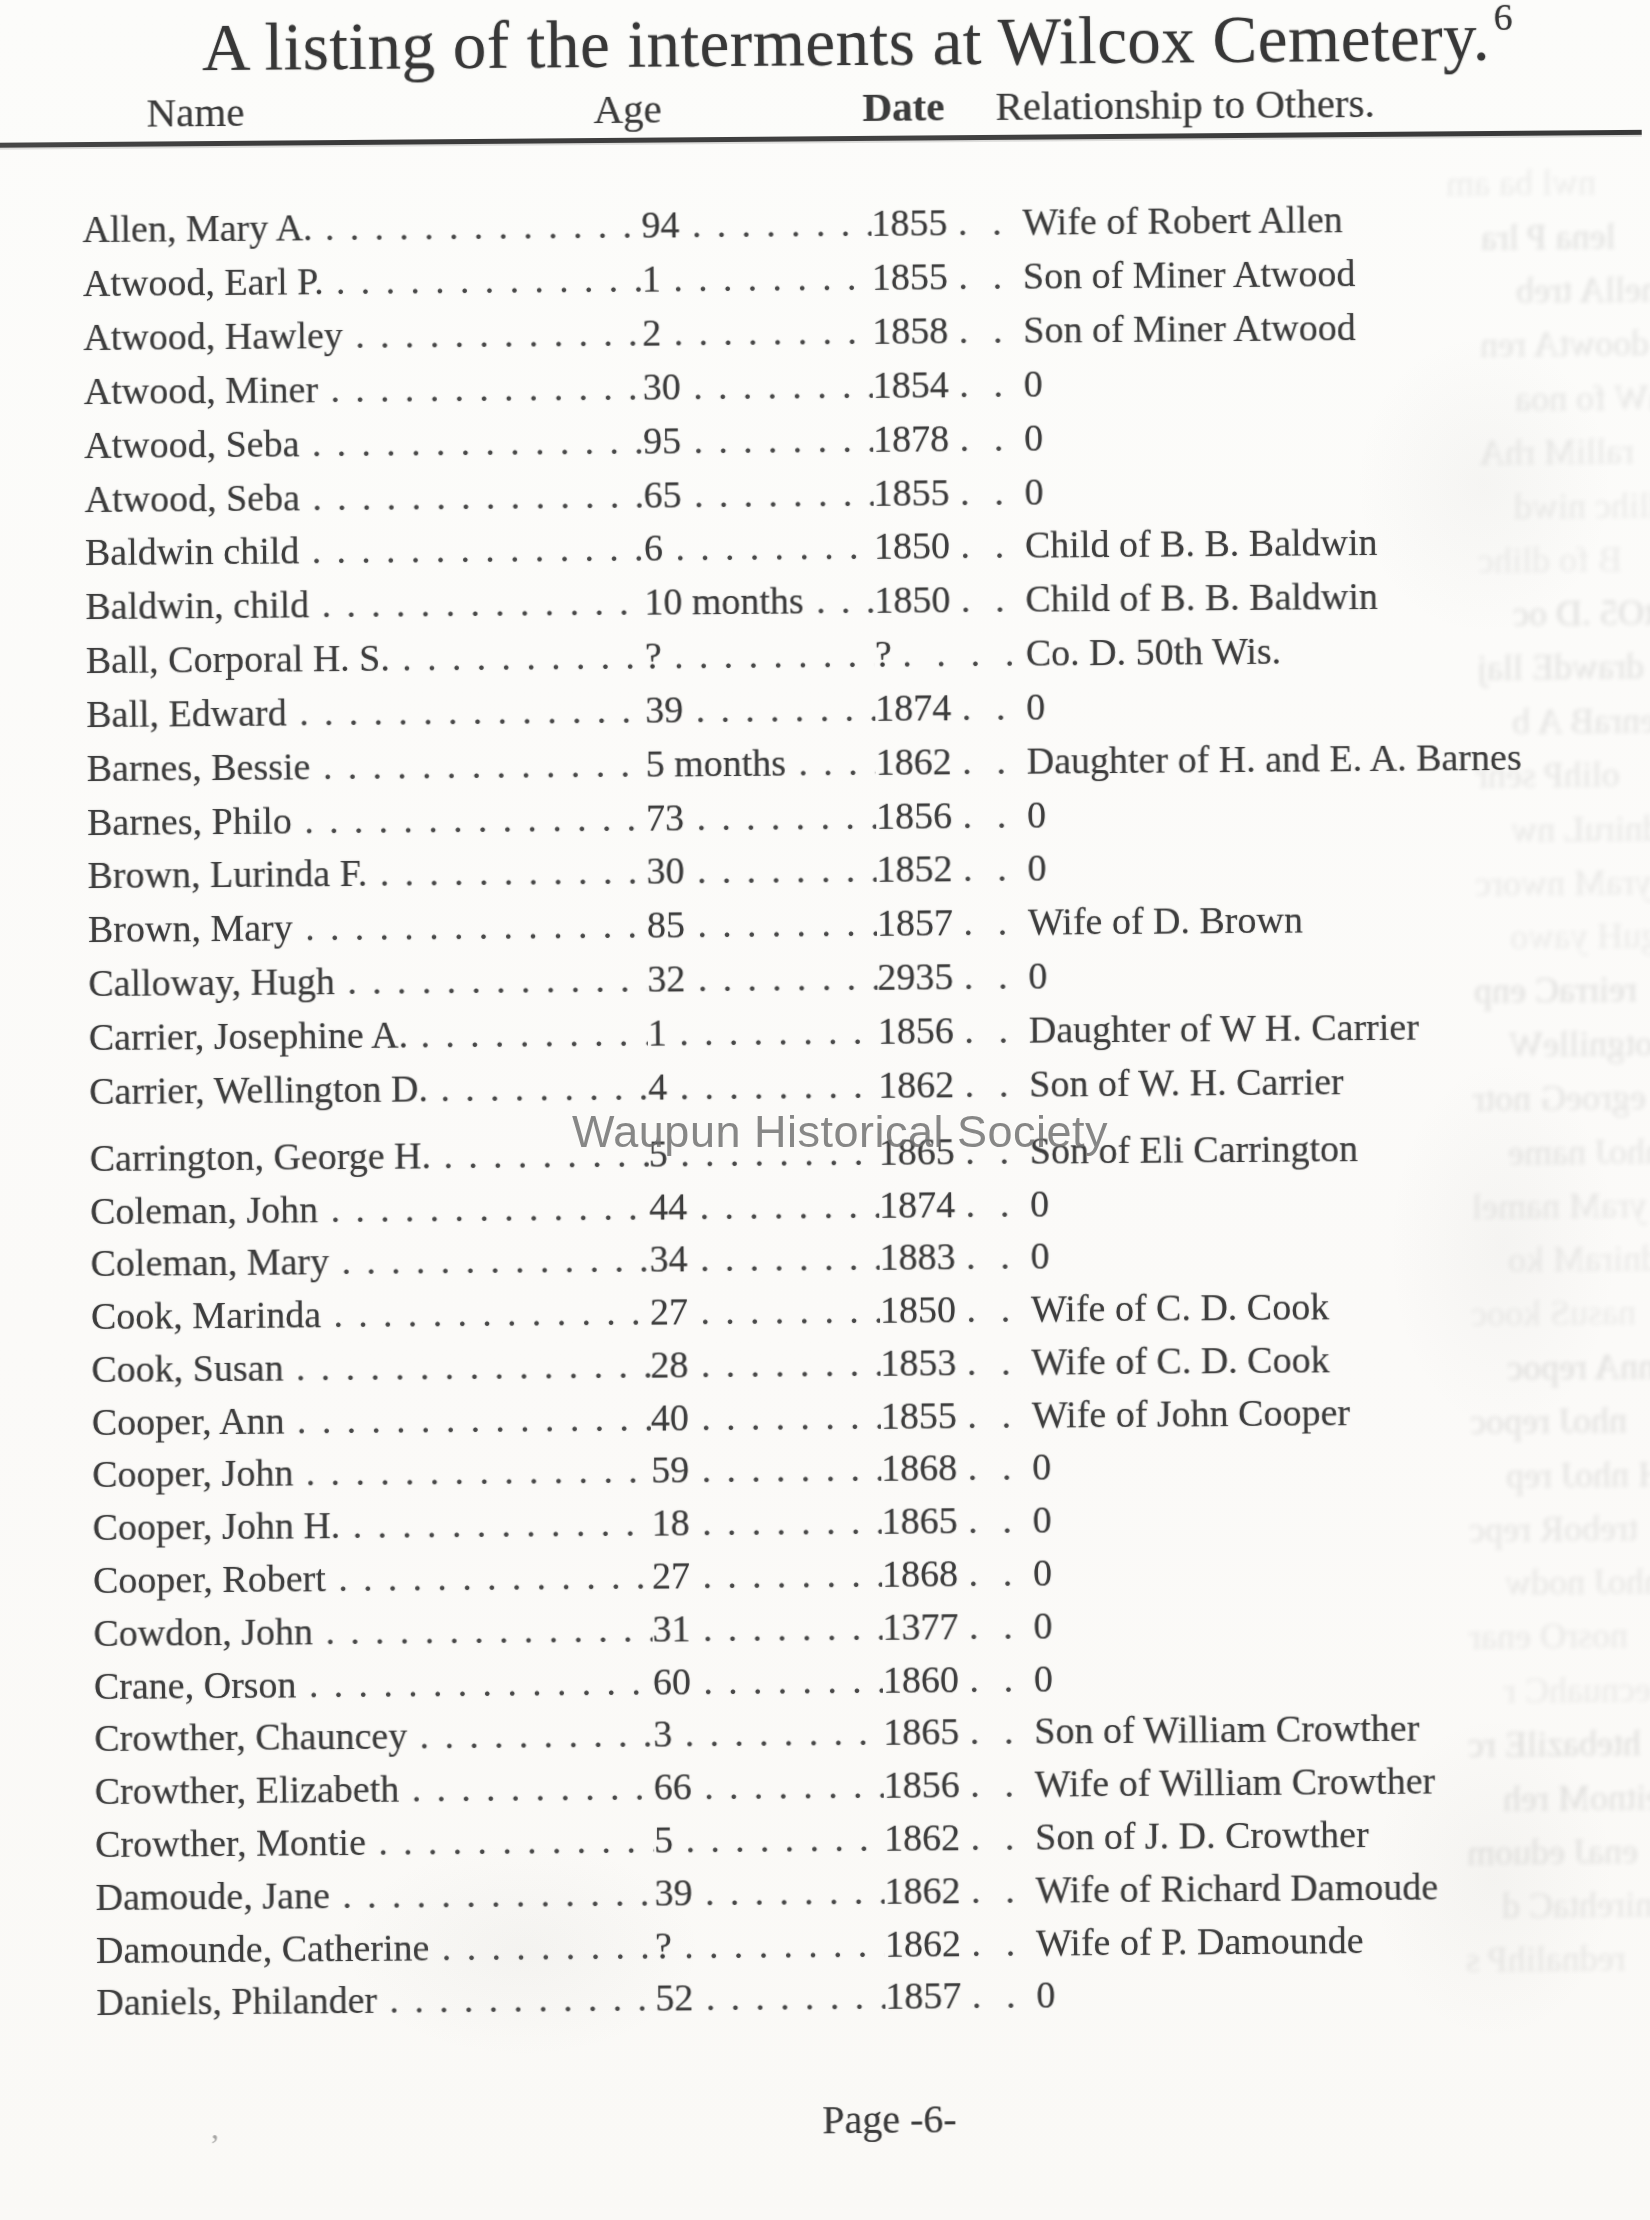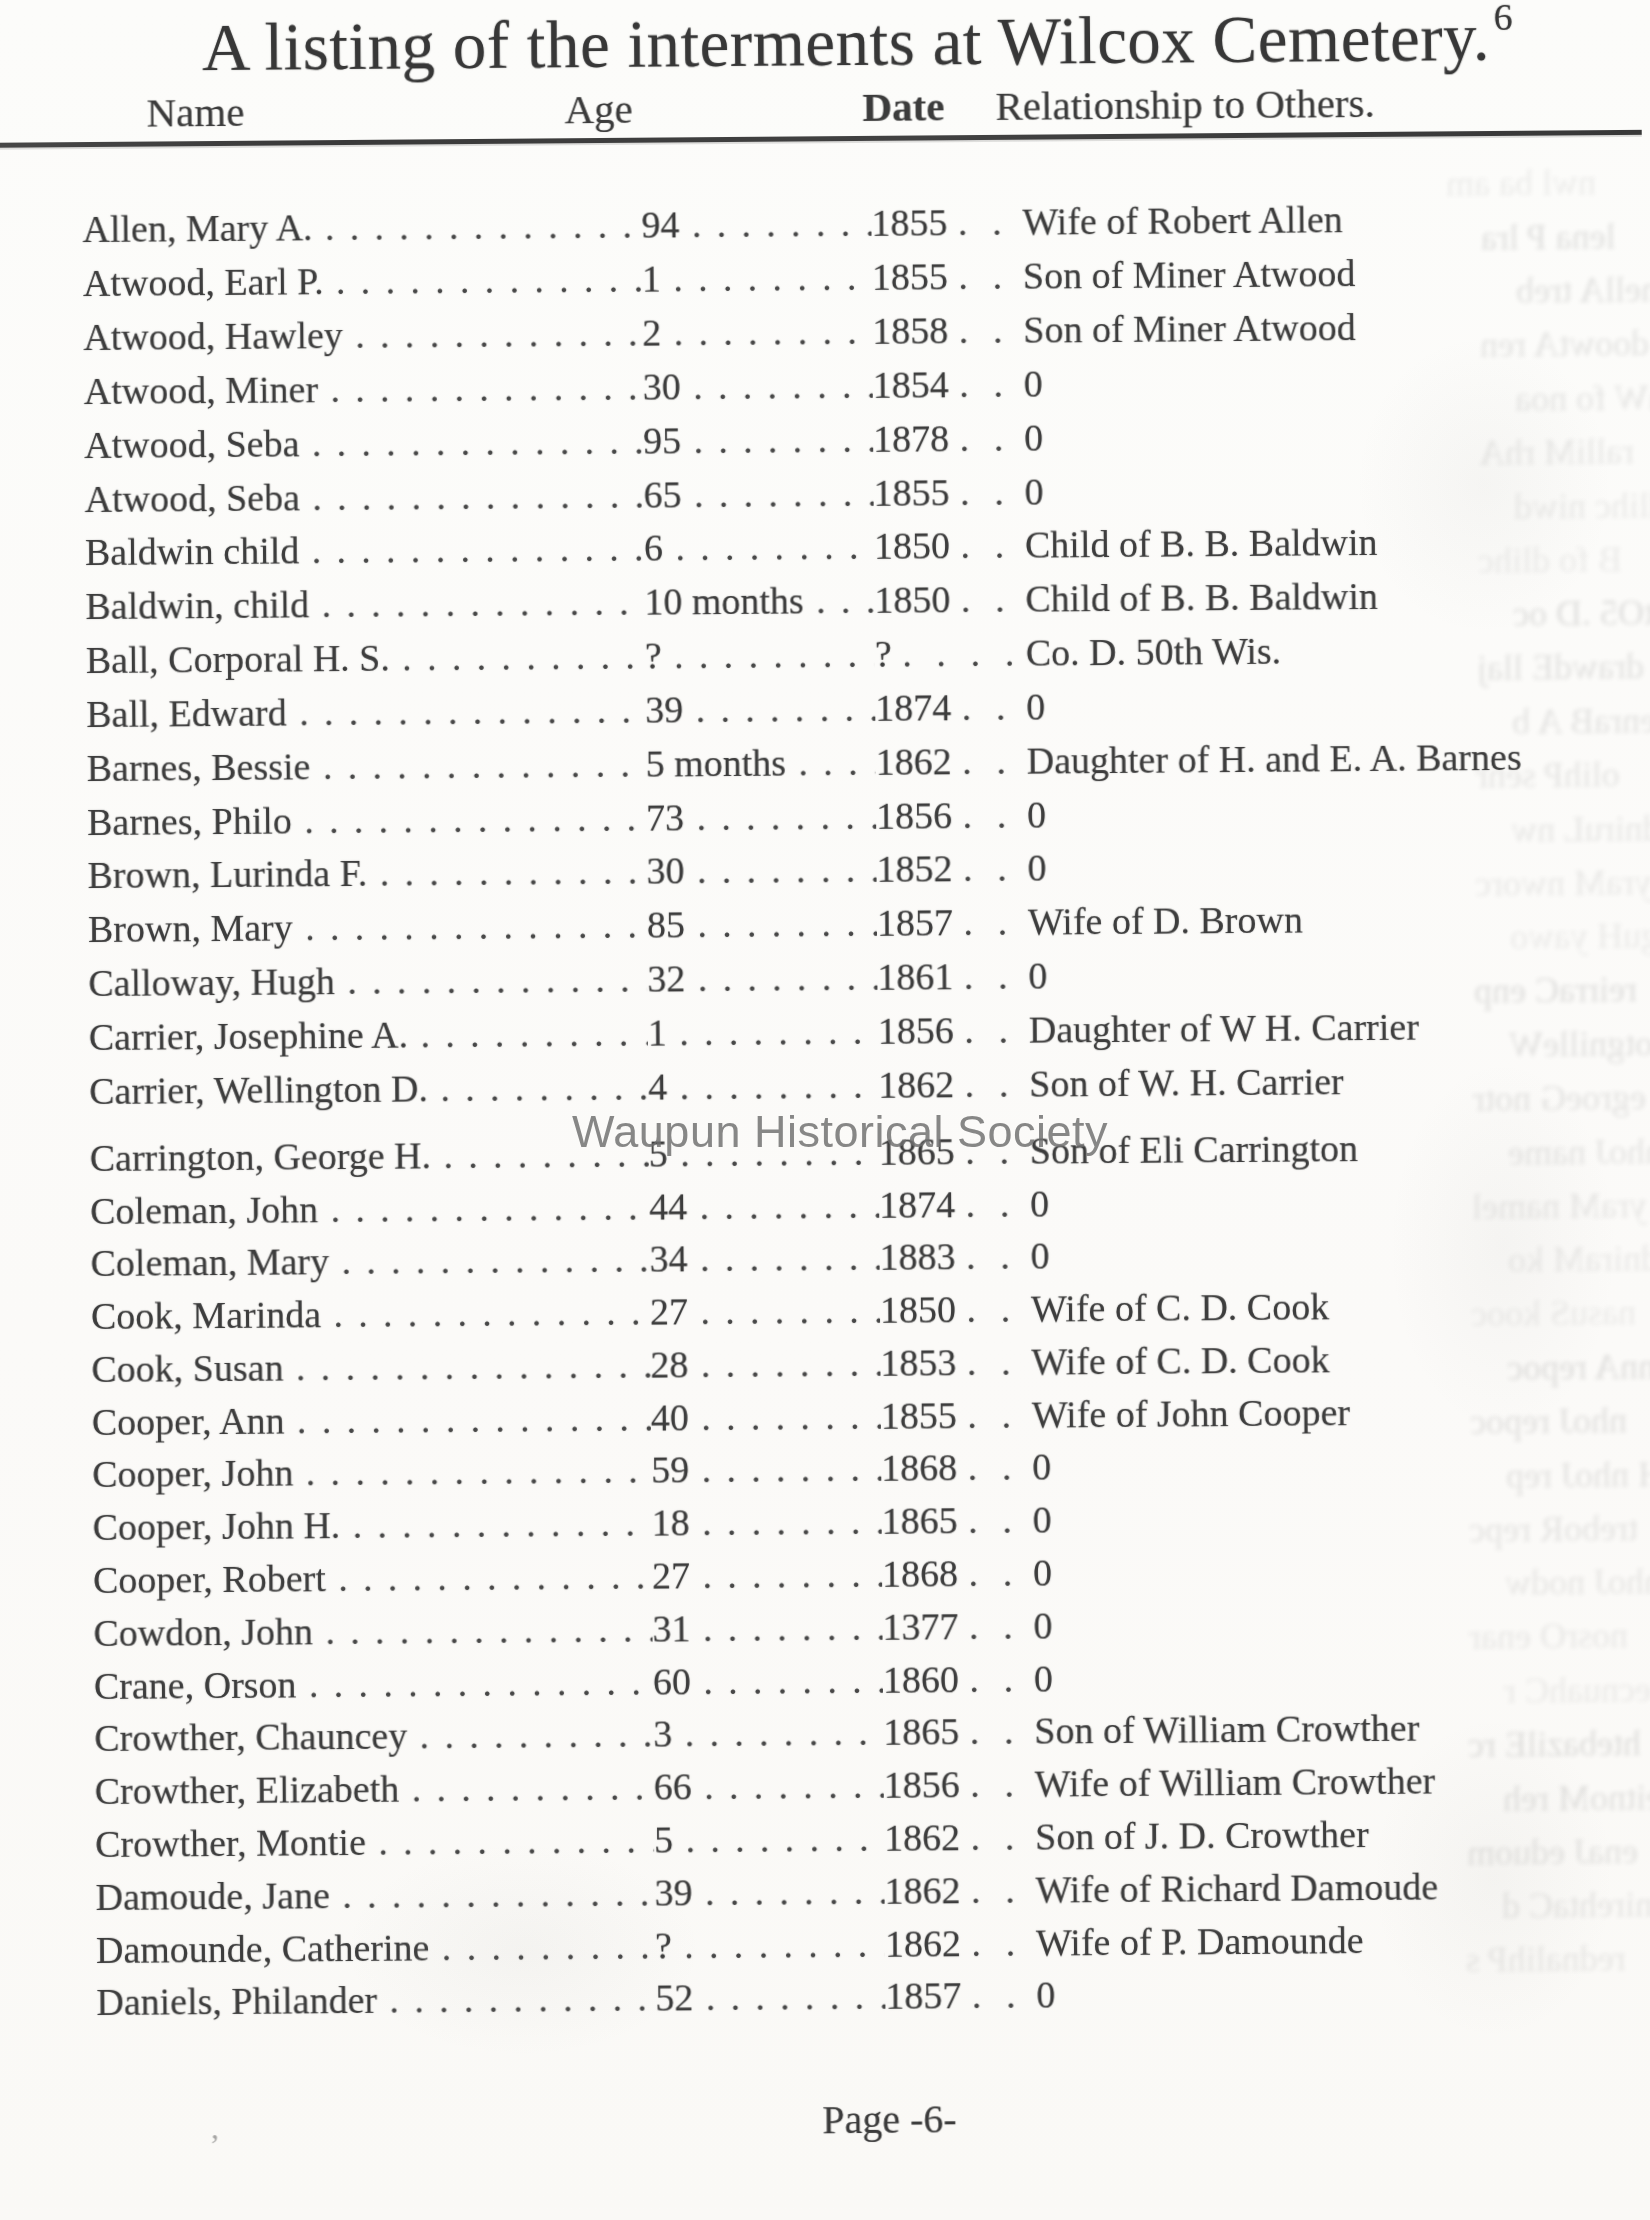--- a/index.html
+++ b/index.html
@@ -29,21 +29,21 @@
   .doc-title .sup {
     display: inline-block; font-size: 38px;
     transform: translateY(-30px); margin-left: 3.8px;
   }
   .col-head {
     position: absolute; top: 89px; font-size: 41px;
     white-space: nowrap; color: #3c3c3c;
     text-shadow: 0 0 1.1px rgba(70,70,70,.5);
   }
   .col-head.h-name { left: 155px; }
-  .col-head.h-age  { left: 573px; }
+  .col-head.h-age  { left: 602px; }
   .col-head.h-date { left: 871px; font-weight: bold; }
   .col-head.h-rel  { left: 1004px; }
   .rule {
     position: absolute; left: 0; top: 142px;
     width: 1650px; height: 4.8px;
     background: linear-gradient(90deg,#474747,#3a3a3a 20%,#414141 55%,#383838);
     box-shadow: 0 1.9px 0 rgba(120,120,120,.25);
   }
   #rows { position: absolute; inset: 0; }
   .row {
@@ -349,21 +349,21 @@
       <div class="row" style="top: 959px;">
         <span class="cell c-name">
           <span>Calloway, Hugh</span>
           <span class="leader" aria-hidden="true">. . . . . . . . . . . . . . . . . . . . . . . . . . . . . . . . . . . . . . . . . . . . . . . . . . . . . . . . . . . .</span>
         </span>
         <span class="cell c-age">
           <span>32</span>
           <span class="leader" aria-hidden="true">. . . . . . . . . . . . . . . . . . . . . . . . . . . . . . . . . . . . . . . . . . . . . . . . . . . . . . . . . . . .</span>
         </span>
         <span class="cell c-date">
-          <span>1861</span>
+          <span>2935</span>
           <span class="leader" aria-hidden="true">. . . . . . . . . . . . . . . . . . . . . . . . . . . . . . . . . . . . . . . . . . . . . . . . . . . . . . . . . . . .</span>
         </span>
         <span class="cell c-rel">
           <span>0</span>
         </span>
       </div>
       <div class="row" style="top: 1013px;">
         <span class="cell c-name">
           <span>Carrier, Josephine A.</span>
           <span class="leader" aria-hidden="true">. . . . . . . . . . . . . . . . . . . . . . . . . . . . . . . . . . . . . . . . . . . . . . . . . . . . . . . . . . . .</span>

